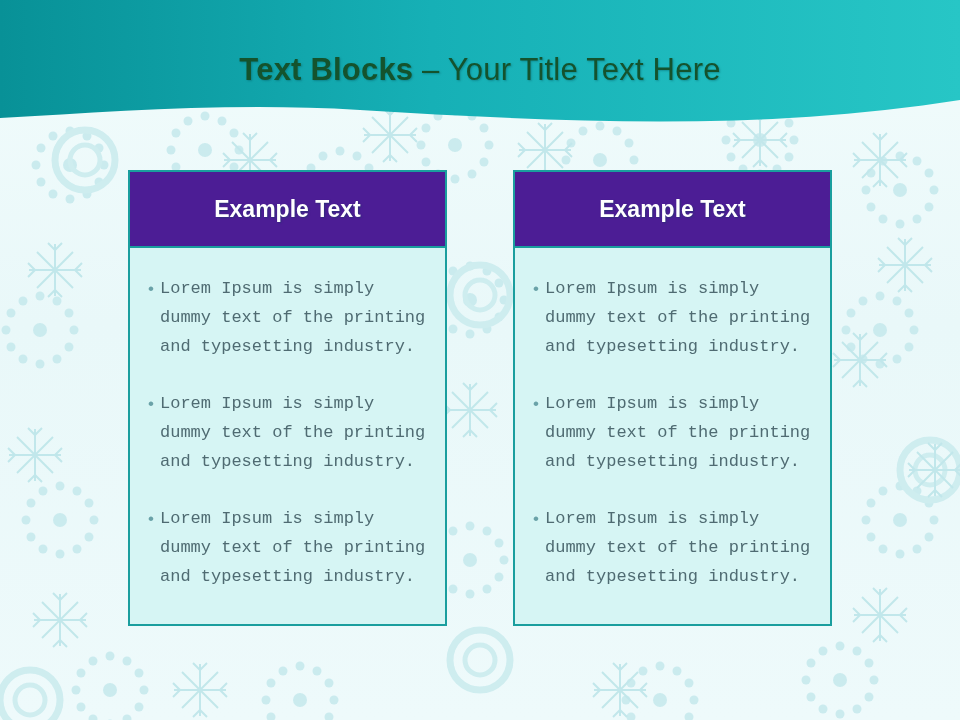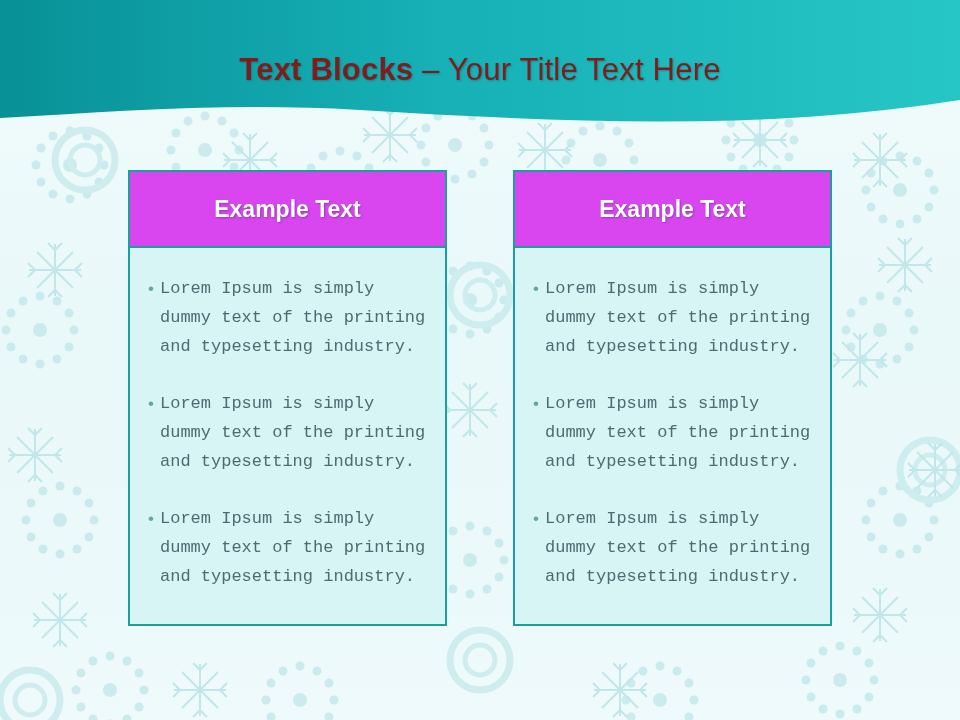--- a/index.html
+++ b/index.html
@@ -41,21 +41,21 @@
     height: 135px;
   }
   .title {
     position: absolute;
     top: 52px;
     left: 0;
     width: 960px;
     text-align: center;
     font-size: 31px;
     line-height: 36px;
-    color: #7f1d1d;
+    color: #14532d;
     letter-spacing: .2px;
     text-shadow: 1px 1px 2px rgba(0,70,80,.35);
   }
   .title .strong {
     font-weight: bold;
   }
   .title .light {
     font-weight: normal;
   }
 
@@ -67,21 +67,21 @@
     height: 456px;
     border: 2px solid #1a9e9e;
     box-sizing: border-box;
     background: #d6f5f4;
   }
   .block.left  { left: 128px; }
   .block.right { left: 513px; }
 
   .block-head {
     height: 76px;
-    background: #d946ef;
+    background: #4c1d95;
     border-bottom: 2px solid #1a9e9e;
     box-sizing: border-box;
     display: flex;
     align-items: center;
     justify-content: center;
   }
   .block-head-text {
     font-size: 23px;
     font-weight: bold;
     color: #ffffff;

